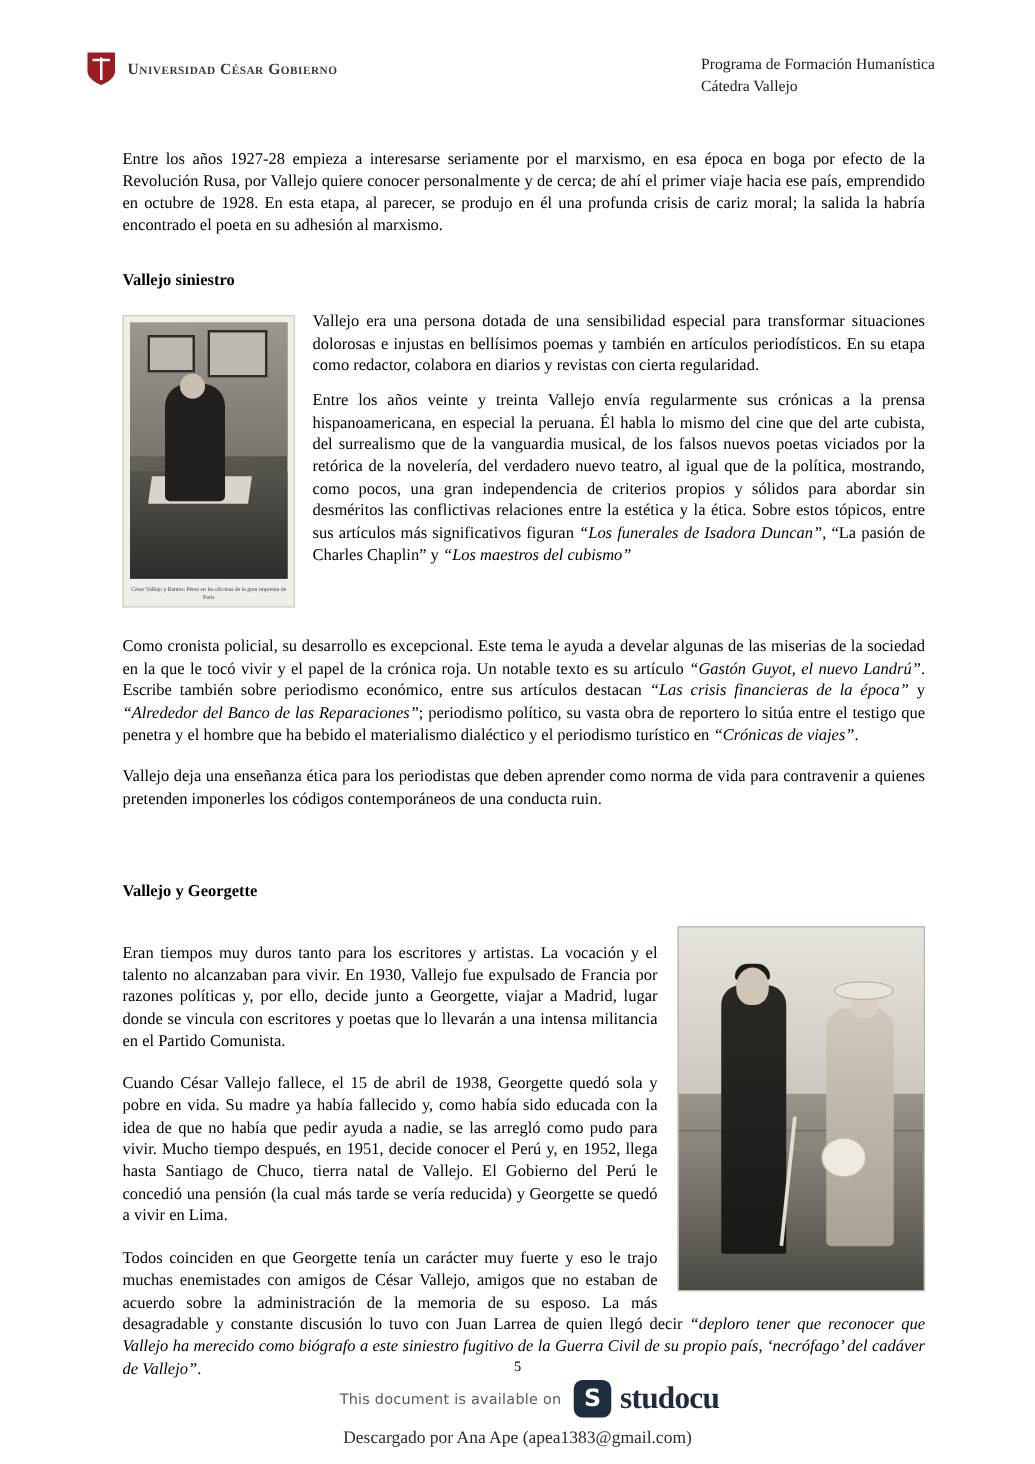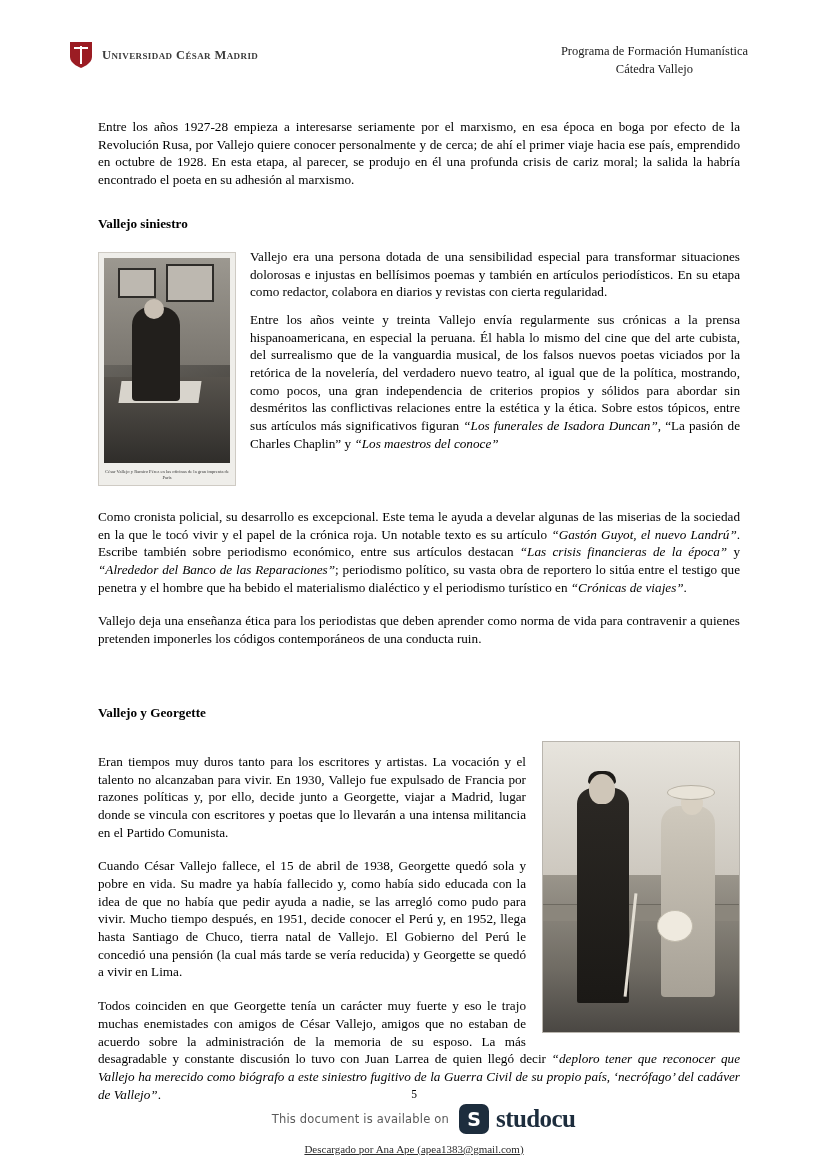--- a/index.html
+++ b/index.html
@@ -51,21 +51,21 @@
     letter-spacing: 0.4px;
     color: #3b3b3b;
     font-variant: small-caps;
     font-weight: 600;
     white-space: nowrap;
   }
   .header-right {
     position: absolute;
     right: 80px;
     top: 6px;
-    text-align: center;
+    text-align: left;
     font-size: 12.5px;
     line-height: 1.45;
     color: #1a1a1a;
   }
 
   
   .content {
     position: absolute;
     left: 98px;
     top: 118px;
@@ -240,44 +240,43 @@
     font-size: 25px;
     font-weight: bold;
     color: #1d2d3d;
     letter-spacing: -0.6px;
   }
   .downloaded {
     position: absolute;
     left: 0; right: 0;
     top: 1143px;
     text-align: center;
-    font-size: 11px;
+    font-size: 14px;
     color: #2b2b2b;
-    text-decoration: underline;
   }
 
   i { font-style: italic; }
   b { font-weight: normal; }
   .clearfix::after { content: ""; display: block; clear: both; }
 </style>
 </head>
 <body>
 
 <div class="page">
 
   <div class="header">
     <div class="logo-block">
       <span class="logo-shield">
         <svg width="26" height="30" viewBox="0 0 26 30">
           <path d="M2 2 H24 V17 C24 24 13 28 13 28 C13 28 2 24 2 17 Z" fill="#9b1c23"></path>
           <path d="M13 6 L13 24" stroke="#ffffff" stroke-width="2"></path>
           <path d="M6 8 H20" stroke="#ffffff" stroke-width="2"></path>
         </svg>
       </span>
-      <span class="logo-text">Universidad César Madrid</span>
+      <span class="logo-text">Universidad César Gobierno</span>
     </div>
     <div class="header-right">
       <div>Programa de Formación Humanística</div>
       <div>Cátedra Vallejo</div>
     </div>
   </div>
 
   <div class="content">
 
     <p class="para">Entre los años 1927-28 empieza a interesarse seriamente por el marxismo, en esa época en boga por efecto de la Revolución Rusa, por Vallejo quiere conocer personalmente y de cerca; de ahí el primer viaje hacia ese país, emprendido en octubre de 1928. En esta etapa, al parecer, se produjo en él una profunda crisis de cariz moral; la salida la habría encontrado el poeta en su adhesión al marxismo.</p>
@@ -298,21 +297,21 @@
           <div class="p1-head"></div>
         </div>
         <div class="caption">César Vallejo y Ramiro Pérez en las oficinas de la gran imprenta de París</div>
       </div>
 
       <p class="para">Vallejo era una persona dotada de una sensibilidad especial para transformar situaciones dolorosas e injustas en bellísimos poemas y también en artículos periodísticos. En su etapa como redactor, colabora en diarios y revistas con cierta regularidad.</p>
       <div class="gap-s"></div>
       <p class="para">
         <span>Entre los años veinte y treinta Vallejo envía regularmente sus crónicas a la prensa hispanoamericana, en especial la peruana. Él habla lo mismo del cine que del arte cubista, del surrealismo que de la vanguardia musical, de los falsos nuevos poetas viciados por la retórica de la novelería, del verdadero nuevo teatro, al igual que de la política, mostrando, como pocos, una gran independencia de criterios propios y sólidos para abordar sin desméritos las conflictivas relaciones entre la estética y la ética. Sobre estos tópicos, entre sus artículos más significativos figuran</span>
         <i>“Los funerales de Isadora Duncan”</i><span>, “La pasión de Charles Chaplin” y</span>
-        <i>“Los maestros del conoce”</i>
+        <i>“Los maestros del cubismo”</i>
       </p>
     </div>
 
     <div class="gap-m"></div>
 
     <p class="para">
       <span>Como</span>
       <b>cronista policial</b><span>, su desarrollo es excepcional. Este tema le ayuda a develar algunas de las miserias de la sociedad en la que le tocó vivir y el papel de la crónica roja. Un notable texto es su artículo</span>
       <i>“Gastón Guyot, el nuevo Landrú”</i><span>. Escribe también sobre</span>
       <b>periodismo económico</b><span>, entre sus artículos destacan</span>

